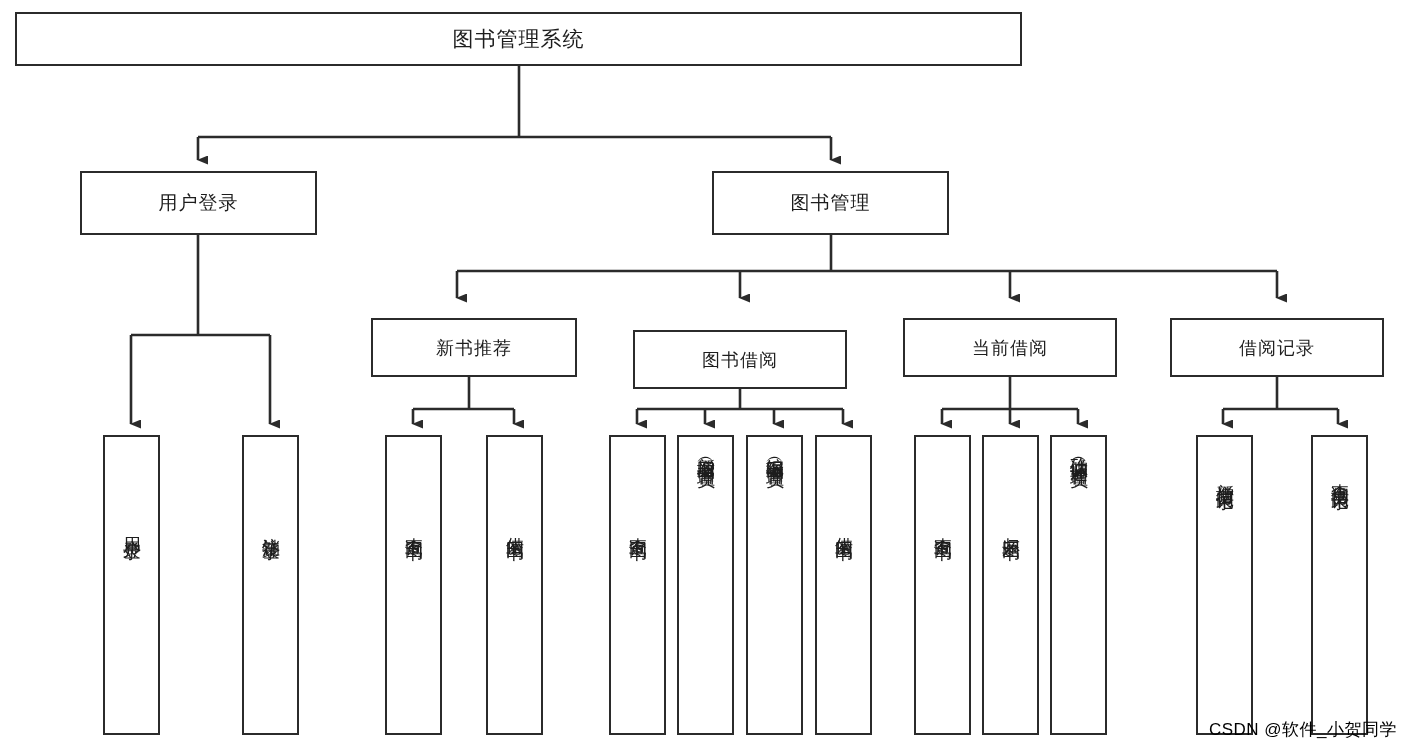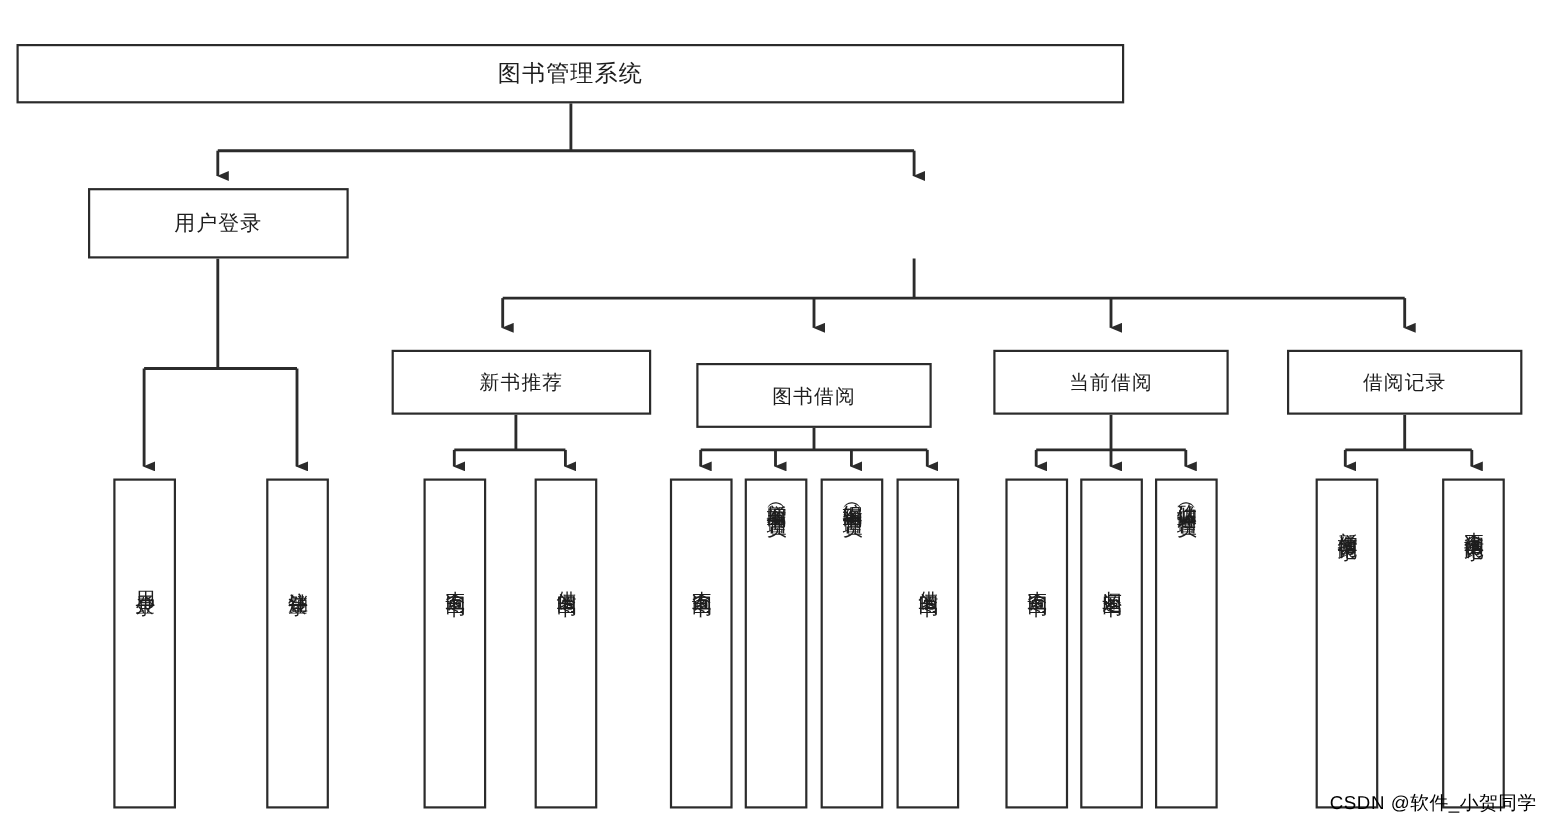--- a/index.html
+++ b/index.html
@@ -26,21 +26,20 @@
     background:#ffffff;
     border:2px solid #2b2b2b;
     display:flex;
     align-items:center;
     justify-content:center;
     color:#1d1d1d;
   }
   .node-root{
     font-size:21px;
     letter-spacing:1px;
-    margin-top:28px;
   }
   .node-l1{
     font-size:19px;
     letter-spacing:1px;
   }
   .node-l2{
     font-size:18px;
     letter-spacing:1px;
   }
   .node-leaf{
@@ -132,22 +131,25 @@
   </svg>
 
   <div class="node node-root" style="left:15px;top:12px;width:1007px;height:54px;">
     <span>图书管理系统</span>
   </div>
 
   <div class="node node-l1" style="left:80px;top:171px;width:237px;height:64px;">
     <span>用户登录</span>
   </div>
 
-
-  <div class="node node-l2" style="left:356px;top:318px;width:236px;height:59px;">
+  <div class="node node-l1" style="left:712px;top:171px;width:237px;height:64px;">
+    <span>图书管理</span>
+  </div>
+
+  <div class="node node-l2" style="left:371px;top:318px;width:206px;height:59px;">
     <span>新书推荐</span>
   </div>
 
   <div class="node node-l2" style="left:633px;top:330px;width:214px;height:59px;">
     <span>图书借阅</span>
   </div>
 
   <div class="node node-l2" style="left:903px;top:318px;width:214px;height:59px;font-family:Liberation Mono, monospace;">
     <span>当前借阅</span>
   </div>

